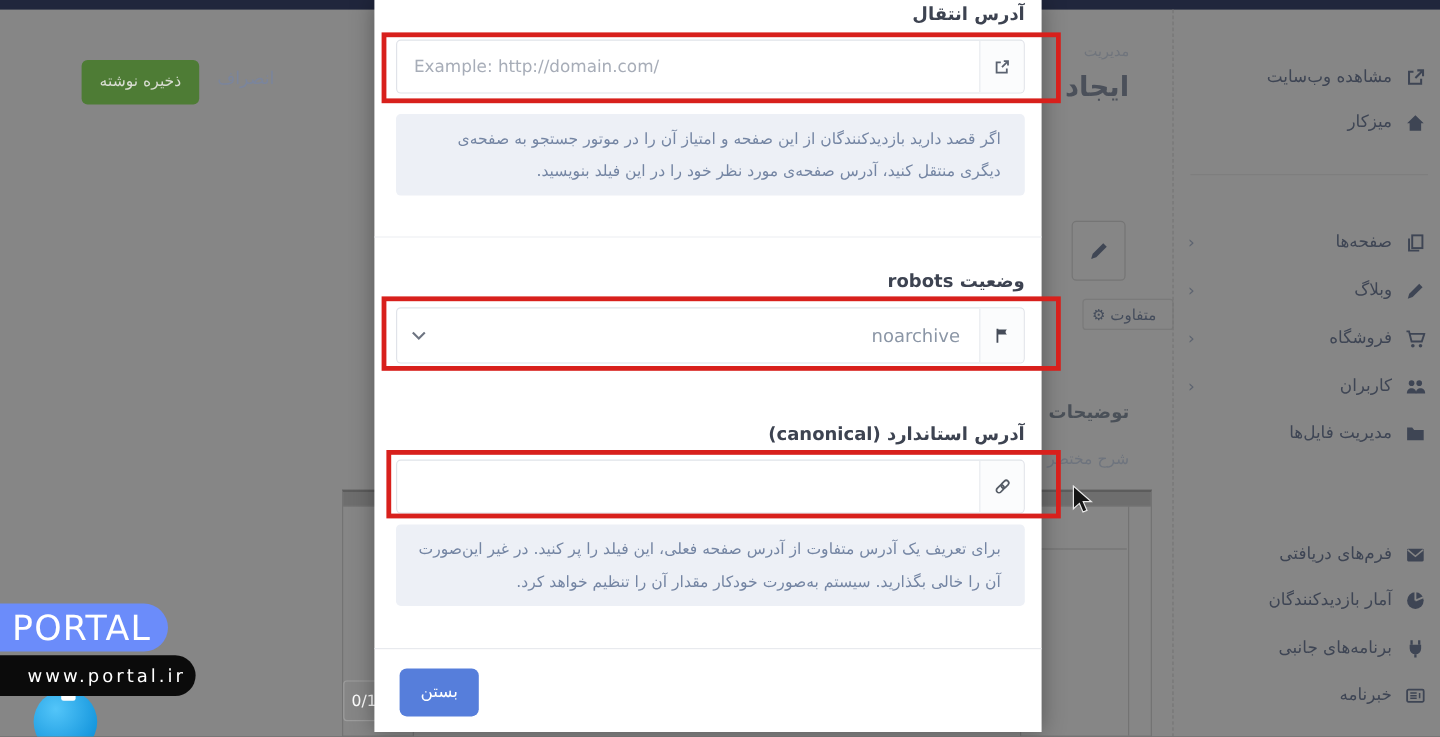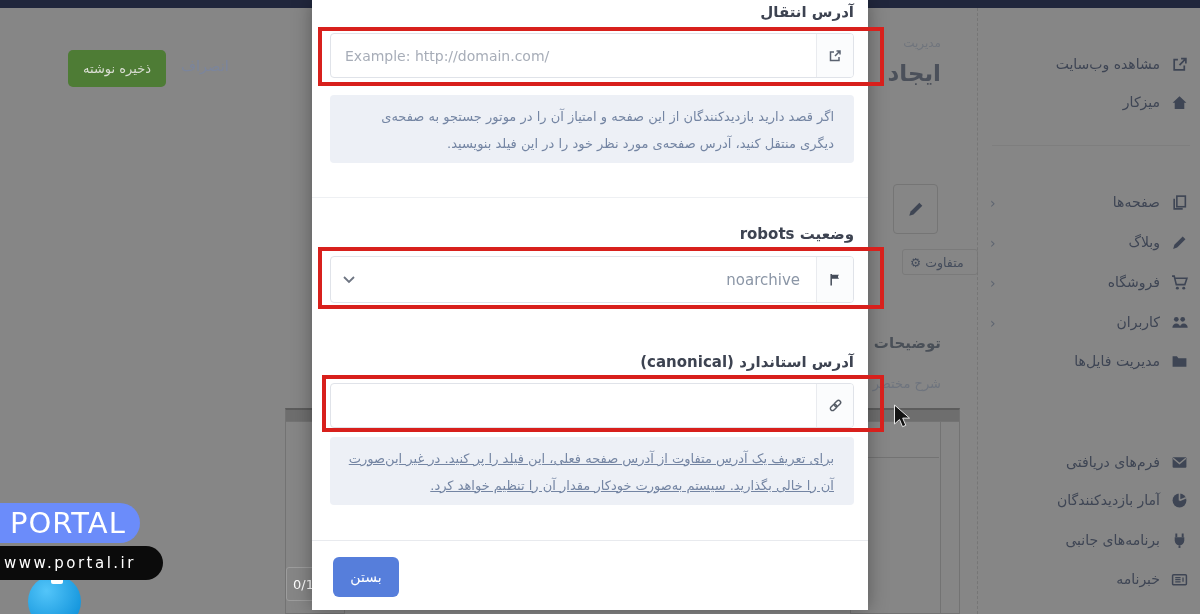--- a/index.html
+++ b/index.html
@@ -45,21 +45,21 @@
   .side-row .lbl { white-space:nowrap; }
   .side-ic { width:18px; height:18px; display:flex; align-items:center; justify-content:center; flex:0 0 18px; }
   .side-chev { position:absolute; left:2px; top:4px; color:#5d6470; }
 
   
   .wm-blue { position:absolute; left:0; top:503px; width:140px; height:40px; background:#6b8cfa;
              border-radius:0 24px 24px 0; color:#fff; font-size:29px; font-weight:normal;
              line-height:40px; padding-left:10px; direction:ltr; letter-spacing:1px; z-index:30; }
   .wm-black { position:absolute; left:0; top:546px; width:163px; height:34px; background:#0b0b0b;
               border-radius:0 17px 17px 0; color:#fff; font-size:15px; line-height:34px;
-              padding-left:4px; letter-spacing:2.5px; direction:ltr; z-index:30; }
+              padding-left:23px; letter-spacing:2.5px; direction:ltr; z-index:30; }
   .wm-circle { position:absolute; left:28px; top:575px; width:53px; height:53px; border-radius:50%;
                background:radial-gradient(circle at 35% 30%, #53c5f9, #1596dd 75%); z-index:29; }
   .wm-circle .notch { position:absolute; left:23px; top:1px; width:12px; height:8px;
                       background:#fff; border-radius:2px; }
 
   
   .modal { position:absolute; left:312px; top:0; width:556px; height:610px; background:#fff;
            box-shadow:0 0 18px rgba(0,0,0,.35); z-index:10; }
   .m-title { position:absolute; right:14px; top:3px; font-size:15px; font-weight:600; color:#3d4351; }
   .m-label2 { position:absolute; right:14px; top:225px; font-size:15px; font-weight:600; color:#3d4351; }
@@ -72,21 +72,21 @@
   .addon { width:37px; flex:0 0 37px; border-left:1px solid #e9ebef; background:#fbfcfd;
            display:flex; align-items:center; justify-content:center; color:#565e6b; }
   .field { flex:1; border:none; outline:none; font-size:14px; color:#404040; direction:ltr;
            padding:0 14px; font-family:inherit; background:transparent; }
   .field::placeholder { color:#a7adb8; }
   .sel-value { align-self:center; margin-right:16px; color:#8b96a6; font-size:15px; direction:ltr; }
   .sel-chev { align-self:center; margin-left:12px; margin-right:auto; color:#6e7582; display:flex; }
   .help { position:absolute; left:18px; right:14px; background:#edf0f6; border-radius:4px;
           color:#7485a3; font-size:13px; line-height:2.05; padding:9px 20px 9px 14px; text-align:right; }
   .help1 { top:95px; height:68px; }
-  .help2 { top:437px; height:68px;text-decoration:underline; }
+  .help2 { top:437px; height:68px; }
   .m-hr { position:absolute; top:197px; left:0; right:0; border-top:1px solid #eef0f3; }
   .m-foot { position:absolute; top:540px; left:0; right:0; border-top:1px solid #e8eaee; }
   .close-btn { position:absolute; left:21px; top:557px; width:66px; height:40px; background:#567edb;
                color:#ffffff; border:none; border-radius:6px; font-size:14px; font-family:inherit;
                display:flex; align-items:center; justify-content:center; }
 
   
   .red-box { position:absolute; border:4px solid #d8201c; z-index:20; pointer-events:none; }
   .red1 { left:318px; top:27px; width:566px; height:59px; }
   .red2 { left:318px; top:247px; width:566px; height:62px; }

